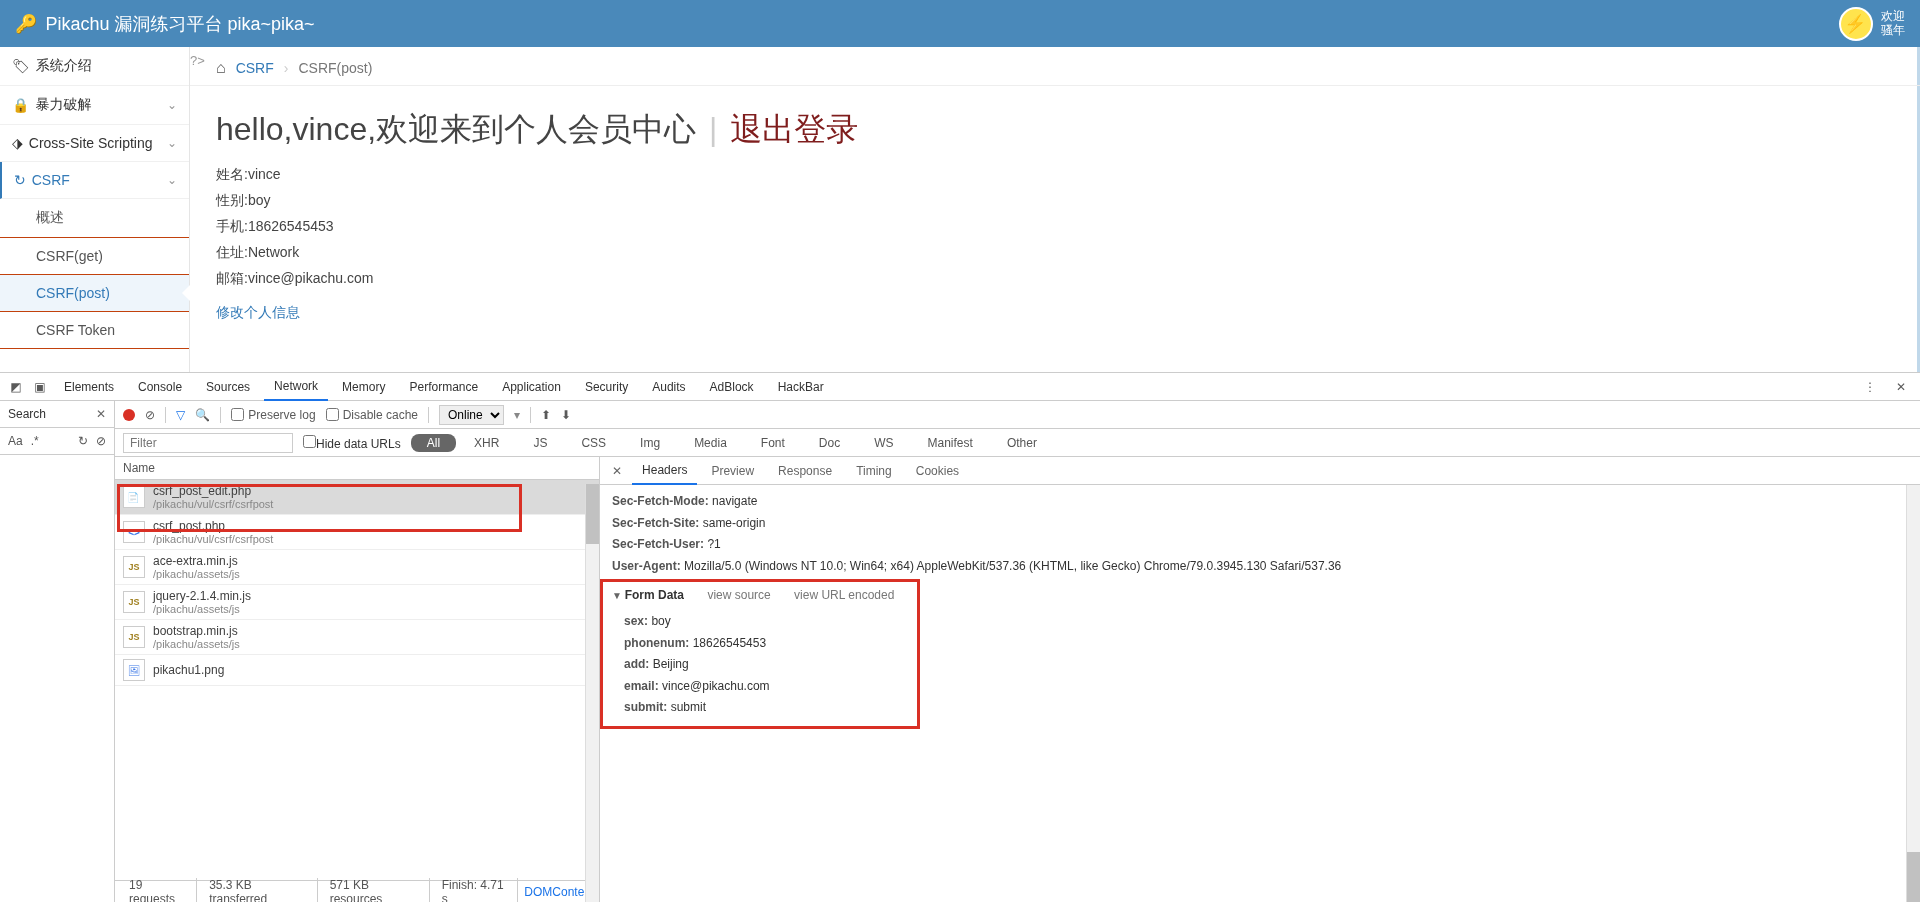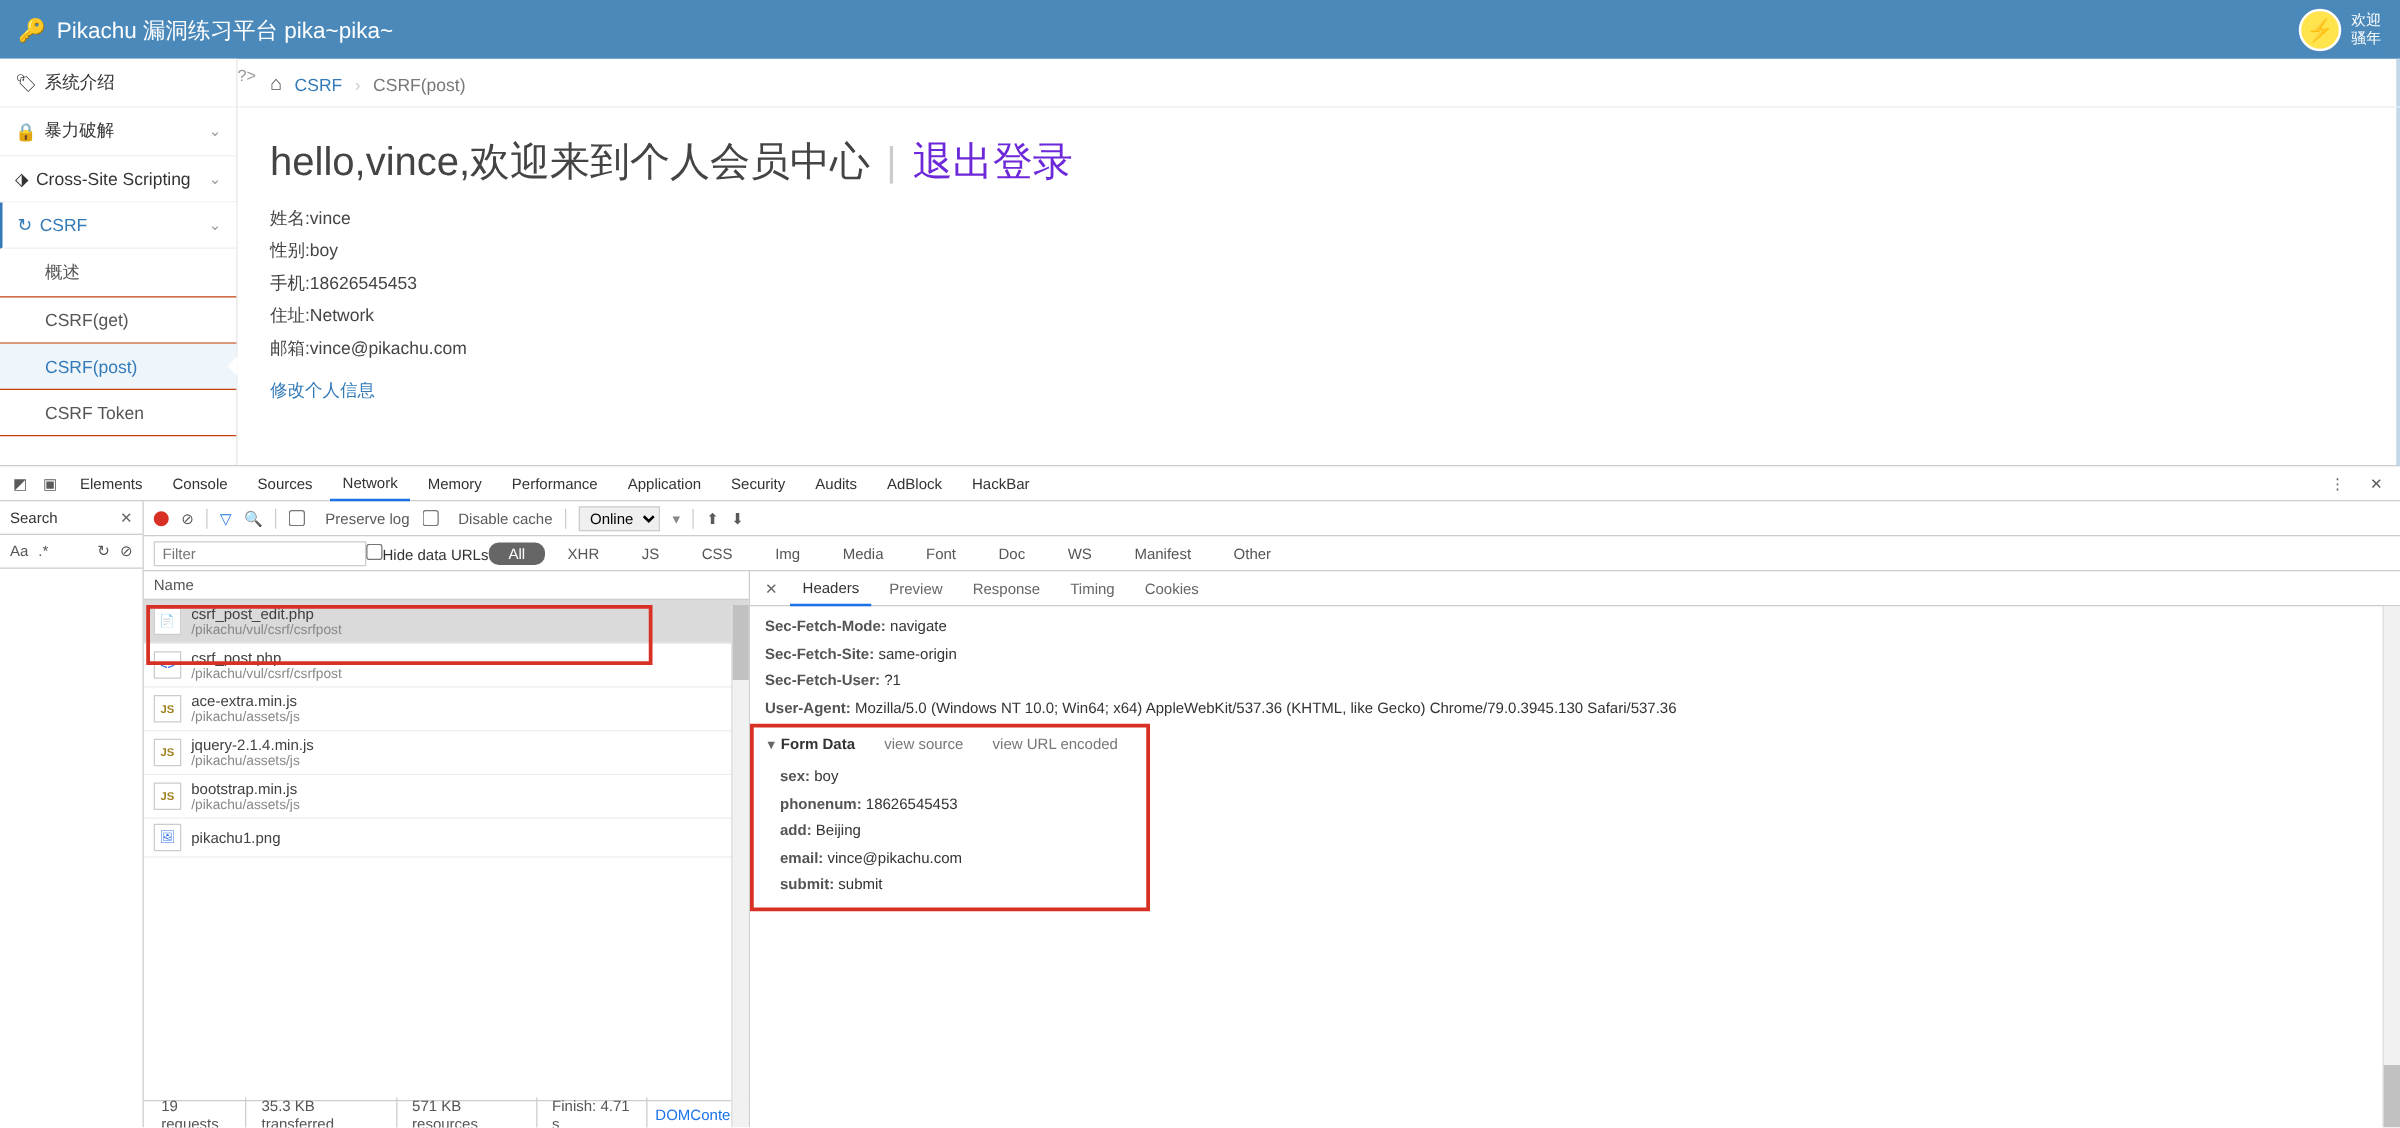--- a/index.html
+++ b/index.html
@@ -23,21 +23,21 @@
 .side-sub.active { color:#337ab7; background:#eef5fb; position:relative; }
 .side-sub.active::after { content:""; position:absolute; right:-1px; top:50%; transform:translateY(-50%); border:8px solid transparent; border-right-color:#fff; }
 .sidebar-scroll-indicator { position:absolute; right:0; top:47px; width:3px; height:325px; background:#c0d8ea;}
 
 .content { flex:1; padding:0 26px; position:relative; }
 .php-open { color:#999; font-size:13px; position:absolute; top:6px; left:0px;}
 .breadcrumb { display:flex; align-items:center; gap:10px; padding:12px 0 8px 26px; color:#777; font-size:14px; border-bottom:1px solid #eee; margin-left:-26px; margin-right:-26px; padding-left:26px;}
 .breadcrumb a { color:#337ab7; text-decoration:none; }
 .breadcrumb .sep { color:#ccc; }
 .page-title { font-size:32px; font-weight:300; color:#444; margin:22px 0 14px; }
-.page-title .logout { color:#6d28d9; cursor:pointer; }
+.page-title .logout { color:#7f1d1d; cursor:pointer; }
 .page-title .divider { color:#ccc; margin:0 4px;}
 .info-line { color:#444; margin:8px 0; font-size:14px; }
 .edit-link { color:#337ab7; cursor:pointer; margin-top:8px; display:inline-block; }
 
 
 .devtools { border-top:1px solid #ccc; height:calc(100vh - 372px); min-height:350px; display:flex; flex-direction:column; font-size:12px; color:#333; }
 .dt-tabs { display:flex; align-items:center; height:28px; border-bottom:1px solid #ccc; padding:0 6px; gap:4px; }
 .dt-tabs .tool-ic { width:20px; text-align:center; color:#5a5a5a; cursor:pointer; }
 .dt-tabs .tab { padding:6px 10px; cursor:pointer; color:#333; }
 .dt-tabs .tab.active { border-bottom:2px solid #1a73e8; color:#333; }
@@ -50,23 +50,23 @@
 .search-pane .close { cursor:pointer; color:#666; }
 .search-pane .opts { display:flex; align-items:center; gap:8px; padding:6px 8px; border-bottom:1px solid #ccc; color:#555;}
 .search-pane .opts span { cursor:pointer; }
 
 .network-pane { flex:1; display:flex; flex-direction:column; min-width:0; }
 .net-toolbar { display:flex; align-items:center; height:28px; border-bottom:1px solid #ccc; padding:0 8px; gap:10px; }
 .net-toolbar .rec { width:12px; height:12px; border-radius:50%; background:#d93025; cursor:pointer; }
 .net-toolbar .ic { color:#5a5a5a; cursor:pointer; }
 .net-toolbar .ic.blue { color:#1a73e8; }
 .net-toolbar .divider { width:1px; height:16px; background:#ccc; }
-.net-toolbar label { display:flex; align-items:center; gap:16px; color:#5a5a5a; }
+.net-toolbar label { display:flex; align-items:center; gap:4px; color:#5a5a5a; }
 .net-toolbar select { border:1px solid #ccc; font-size:12px; padding:1px 4px; }
-.filter-row { display:flex; align-items:center; height:28px; border-bottom:1px solid #ccc; padding:0 8px; gap:0; }
+.filter-row { display:flex; align-items:center; height:28px; border-bottom:1px solid #ccc; padding:0 8px; gap:10px; }
 .filter-row input[type=text] { border:1px solid #ccc; padding:2px 6px; font-size:12px; width:170px; color:#888;}
 .type-chips { display:flex; gap:2px; align-items:center; }
 .type-chips .chip { padding:2px 16px; cursor:pointer; color:#555; }
 .type-chips .chip.active { background:#666; color:#fff; border-radius:8px; }
 
 .net-content { flex:1; display:flex; min-height:0; }
 .req-list { width:485px; border-right:1px solid #ccc; display:flex; flex-direction:column; position:relative; }
 .req-list .col-hdr { padding:4px 8px; border-bottom:1px solid #ccc; color:#555; }
 .req-row { display:flex; align-items:center; gap:8px; padding:4px 8px; border-bottom:1px solid #eee; cursor:pointer; }
 .req-row.selected { background:#dadada; }

